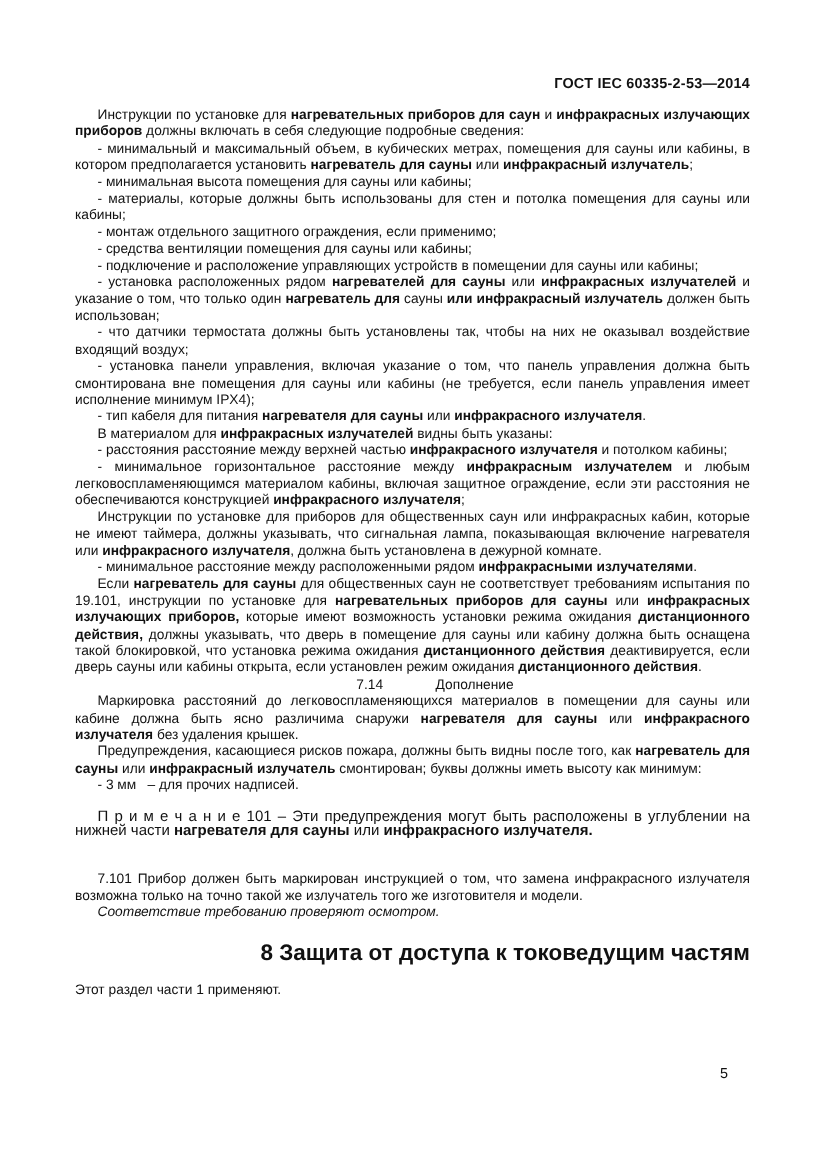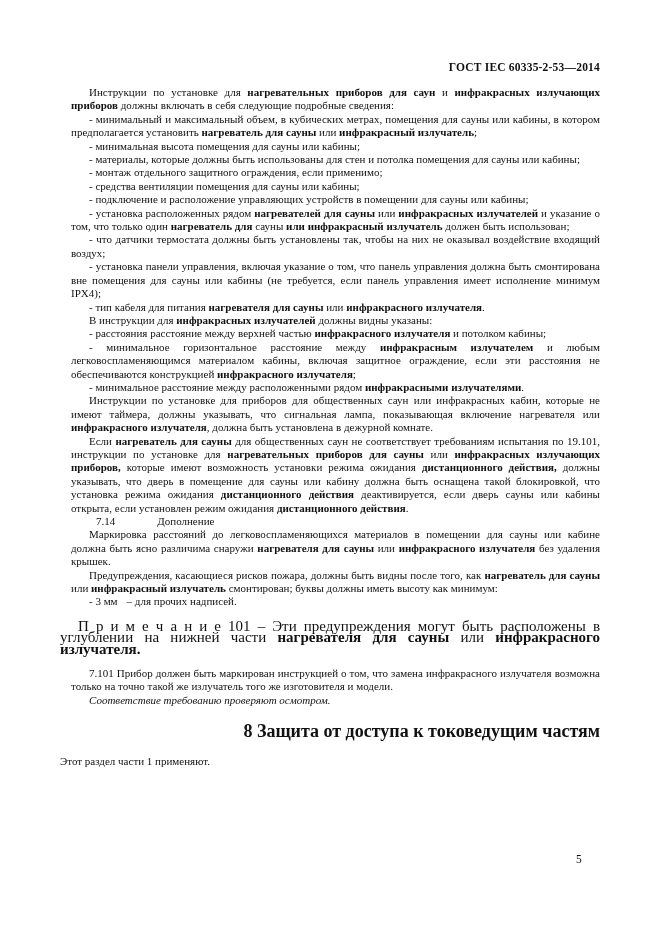--- a/index.html
+++ b/index.html
@@ -5,21 +5,21 @@
   html, body {
     margin: 0;
     padding: 0;
     background: #ffffff;
   }
   .page {
     position: relative;
     width: 661px;
     height: 935px;
     background: #ffffff;
-    font-family: Liberation Serif, serif;
+    font-family: Liberation Sans, sans-serif;
     color: #111111;
     overflow: hidden;
     box-sizing: border-box;
   }
   .header {
     position: absolute;
     top: 61px;
     left: 60px;
     right: 61px;
     text-align: right;
@@ -32,29 +32,29 @@
     top: 86px;
     left: 60px;
     width: 540px;
   }
   .content p {
     margin: 0;
     font-size: 11px;
     line-height: 13.4px;
     text-align: justify;
   }
-  .content p.indent { text-indent: 18px; margin-left: 11px; }
+  .content p.indent { text-indent: 18px; }
   .content p.flush  { text-indent: 0; }
-  .content p.clause { text-indent: 36px; text-align: left; }
+  .content p.clause { text-indent: 36px; text-align: center; }
   .content p.note {
-    font-size: 15px;
+    font-size: 12px;
     line-height: 11.4px;
     text-indent: 18px;
     margin-top: 12px;
-    margin-bottom: 12px;
+    margin-bottom: 27px;
   }
   .content h2 {
     margin: 15px 0 15px 0;
     font-size: 18px;
     line-height: 18px;
     font-weight: bold;
     text-align: right;
   }
   .b { font-weight: bold; }
   .i { font-style: italic; }
@@ -78,25 +78,25 @@
       <p class="indent"><span>- минимальный и максимальный объем, в кубических метрах, помещения для сауны или кабины, в котором предполагается установить </span><span class="b">нагреватель для сауны</span><span> или </span><span class="b">инфракрасный излучатель</span><span>;</span></p>
       <p class="indent"><span>- минимальная высота помещения для сауны или кабины;</span></p>
       <p class="indent"><span>- материалы, которые должны быть использованы для стен и потолка помещения для сауны или кабины;</span></p>
       <p class="indent"><span>- монтаж отдельного защитного ограждения, если применимо;</span></p>
       <p class="indent"><span>- средства вентиляции помещения для сауны или кабины;</span></p>
       <p class="indent"><span>- подключение и расположение управляющих устройств в помещении для сауны или кабины;</span></p>
       <p class="indent"><span>- установка расположенных рядом </span><span class="b">нагревателей для сауны</span><span> или </span><span class="b">инфракрасных излучателей</span><span> и указание о том, что только один </span><span class="b">нагреватель для</span><span> сауны </span><span class="b">или инфракрасный излучатель</span><span> должен быть использован;</span></p>
       <p class="indent"><span>- что датчики термостата должны быть установлены так, чтобы на них не оказывал воздействие входящий воздух;</span></p>
       <p class="indent"><span>- установка панели управления, включая указание о том, что панель управления должна быть смонтирована вне помещения для сауны или кабины (не требуется, если панель управления имеет исполнение минимум IPX4);</span></p>
       <p class="indent"><span>- тип кабеля для питания </span><span class="b">нагревателя для сауны</span><span> или </span><span class="b">инфракрасного излучателя</span><span>.</span></p>
-      <p class="indent"><span>В инструкции для </span><span class="b">инфракрасных излучателей</span><span> должны видны указаны:</span></p>
+      <p class="indent"><span>В материалом для </span><span class="b">инфракрасных излучателей</span><span> видны быть указаны:</span></p>
       <p class="indent"><span>- расстояния расстояние между верхней частью </span><span class="b">инфракрасного излучателя</span><span> и потолком кабины;</span></p>
       <p class="indent"><span>- минимальное горизонтальное расстояние между </span><span class="b">инфракрасным излучателем</span><span> и любым легковоспламеняющимся материалом кабины, включая защитное ограждение, если эти расстояния не обеспечиваются конструкцией </span><span class="b">инфракрасного излучателя</span><span>;</span></p>
+      <p class="indent"><span>Инструкции по установке для приборов для общественных саун или инфракрасных кабин, которые не имеют таймера, должны указывать, что сигнальная лампа, показывающая включение нагревателя или </span><span class="b">инфракрасного излучателя</span><span>, должна быть установлена в дежурной комнате.</span></p>
       <p class="indent"><span>- минимальное расстояние между расположенными рядом </span><span class="b">инфракрасными излучателями</span><span>.</span></p>
-      <p class="indent"><span>Инструкции по установке для приборов для общественных саун или инфракрасных кабин, которые не имеют таймера, должны указывать, что сигнальная лампа, показывающая включение нагревателя или </span><span class="b">инфракрасного излучателя</span><span>, должна быть установлена в дежурной комнате.</span></p>
       <p class="indent"><span>Если </span><span class="b">нагреватель для сауны</span><span> для общественных саун не соответствует требованиям испытания по 19.101, инструкции по установке для </span><span class="b">нагревательных приборов для сауны</span><span> или </span><span class="b">инфракрасных излучающих приборов,</span><span> которые имеют возможность установки режима ожидания </span><span class="b">дистанционного действия,</span><span> должны указывать, что дверь в помещение для сауны или кабину должна быть оснащена такой блокировкой, что установка режима ожидания </span><span class="b">дистанционного действия</span><span> деактивируется, если дверь сауны или кабины открыта, если установлен режим ожидания </span><span class="b">дистанционного действия</span><span>.</span></p>
       <p class="clause"><span class="tab">7.14</span><span>Дополнение</span></p>
       <p class="indent"><span>Маркировка расстояний до легковоспламеняющихся материалов в помещении для сауны или кабине должна быть ясно различима снаружи </span><span class="b">нагревателя для сауны</span><span> или </span><span class="b">инфракрасного излучателя</span><span> без удаления крышек.</span></p>
       <p class="indent"><span>Предупреждения, касающиеся рисков пожара, должны быть видны после того, как </span><span class="b">нагреватель для сауны</span><span> или </span><span class="b">инфракрасный излучатель</span><span> смонтирован; буквы должны иметь высоту как минимум:</span></p>
       <p class="indent"><span class="tab2">- 3 мм</span><span>– для прочих надписей.</span></p>
       <p class="note"><span>П р и м е ч а н и е  101 – Эти предупреждения могут быть расположены в углублении на нижней части </span><span class="b">нагревателя для сауны</span><span> или </span><span class="b">инфракрасного излучателя.</span></p>
       <p class="indent"><span>7.101 Прибор должен быть маркирован инструкцией о том, что замена инфракрасного излучателя возможна только на точно такой же излучатель того же изготовителя и модели.</span></p>
       <p class="indent"><span class="i">Соответствие требованию проверяют осмотром.</span></p>
       <h2><span>8 Защита от доступа к токоведущим частям</span></h2>
       <p class="flush"><span>Этот раздел части 1 применяют.</span></p>

